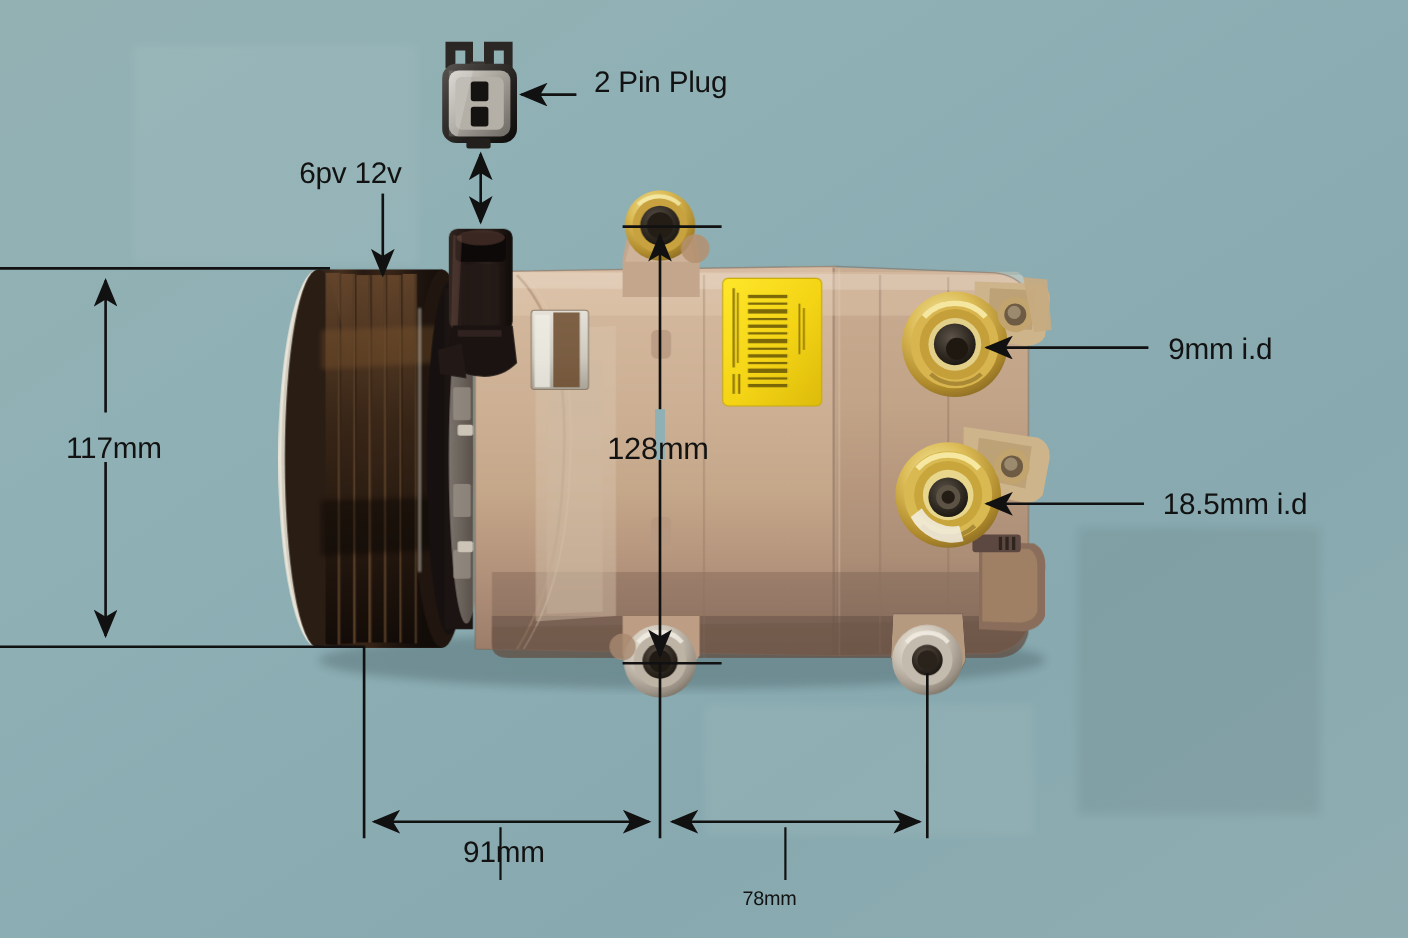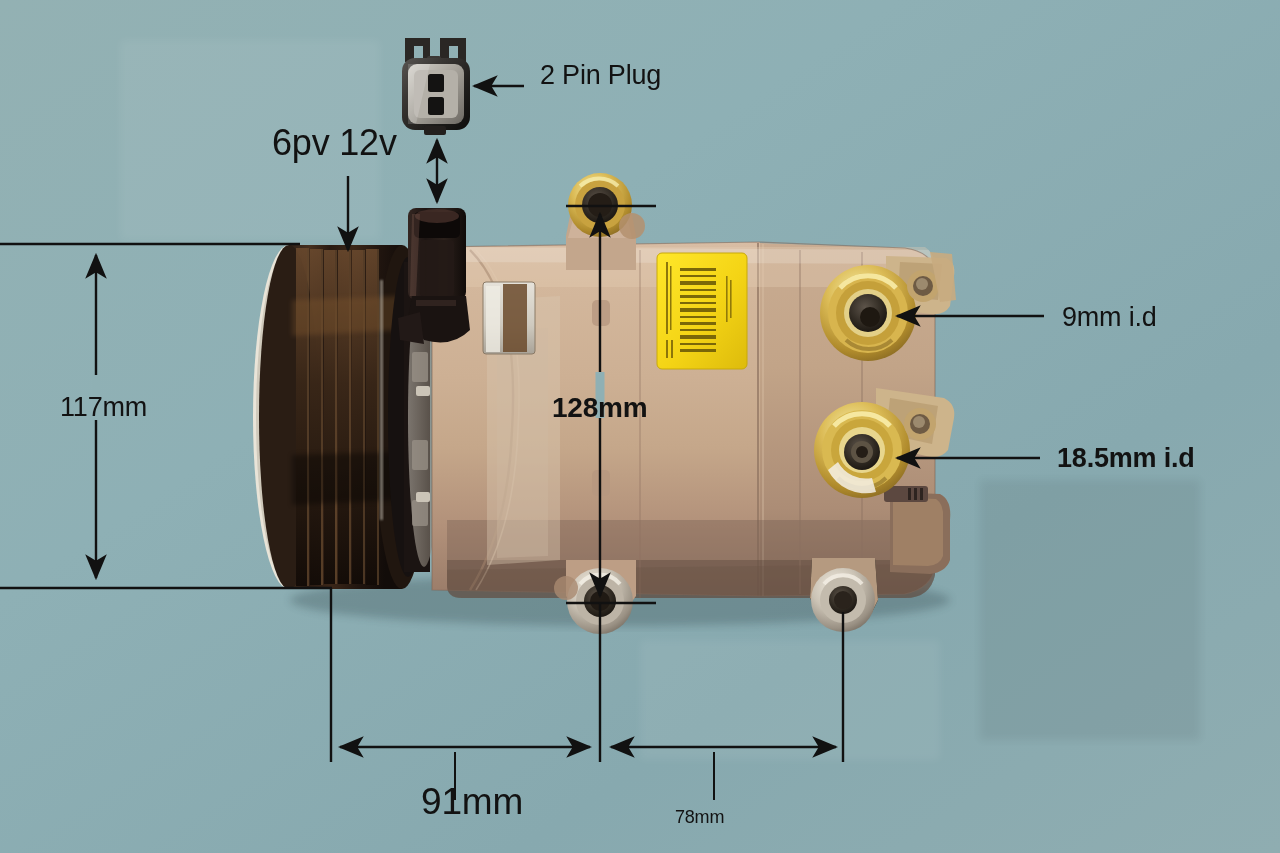--- a/index.html
+++ b/index.html
@@ -9,21 +9,21 @@
     background:#8fb0b4;
   }
   #stage{position:relative;width:1280px;height:853px;overflow:hidden;background:#8fb0b4;}
   #stage svg.layer{position:absolute;left:0;top:0;width:1280px;height:853px;}
   #photo{position:absolute;left:0;top:0;width:1280px;height:853px;}
   .lbl{
     position:absolute;color:#121212;white-space:nowrap;
     font-family:"Liberation Sans","DejaVu Sans",sans-serif;
     letter-spacing:-0.2px;
   }
-  .lbl.bold{font-weight:bold;text-align:center;}
+  .lbl.bold{font-weight:normal;text-align:center;}
   .dimlayer{pointer-events:none;}
 </style>
 </head>
 <body>
 
 <div id="stage">
 
   <svg id="photo" viewBox="0 0 1280 853">
     <defs>
       <linearGradient id="bgGrad" x1="0" y1="0" x2="1" y2="1">
@@ -439,27 +439,27 @@
       <line x1="437" y1="140" x2="437" y2="202" marker-start="url(#arrHeadStart)" marker-end="url(#arrHeadEnd)"></line>
 
       <line x1="1044" y1="316" x2="897" y2="316" marker-end="url(#arrHeadEnd)"></line>
 
       <line x1="1040" y1="458" x2="897" y2="458" marker-end="url(#arrHeadEnd)"></line>
     </g>
   </svg>
 
   <div class="lbl" style="left:540px; top:60px; font-size:27px;">2 Pin Plug</div>
 
-  <div class="lbl" style="left:272px; top:122px; font-size:36px;">6pv 12v</div>
+  <div class="lbl" style="left:272px; top:142px; font-size:27px;">6pv 12v</div>
 
   <div class="lbl" style="left:1062px; top:302px; font-size:27px;">9mm i.d</div>
 
-  <div class="lbl" style="left:1057px; top:443px; font-size:27px;font-weight:bold;">18.5mm i.d</div>
+  <div class="lbl" style="left:1057px; top:443px; font-size:27px;">18.5mm i.d</div>
 
   <div class="lbl" style="left:60px; top:392px; font-size:27px;">117mm</div>
 
   <div class="lbl bold" style="left:552px; top:392px; font-size:28px;">128mm</div>
 
-  <div class="lbl" style="left:421px; top:781px; font-size:37px;">91mm</div>
+  <div class="lbl" style="left:421px; top:760px; font-size:27px;">91mm</div>
 
   <div class="lbl" style="left:675px; top:807px; font-size:18px;">78mm</div>
 
 </div>
 
 </body></html>

